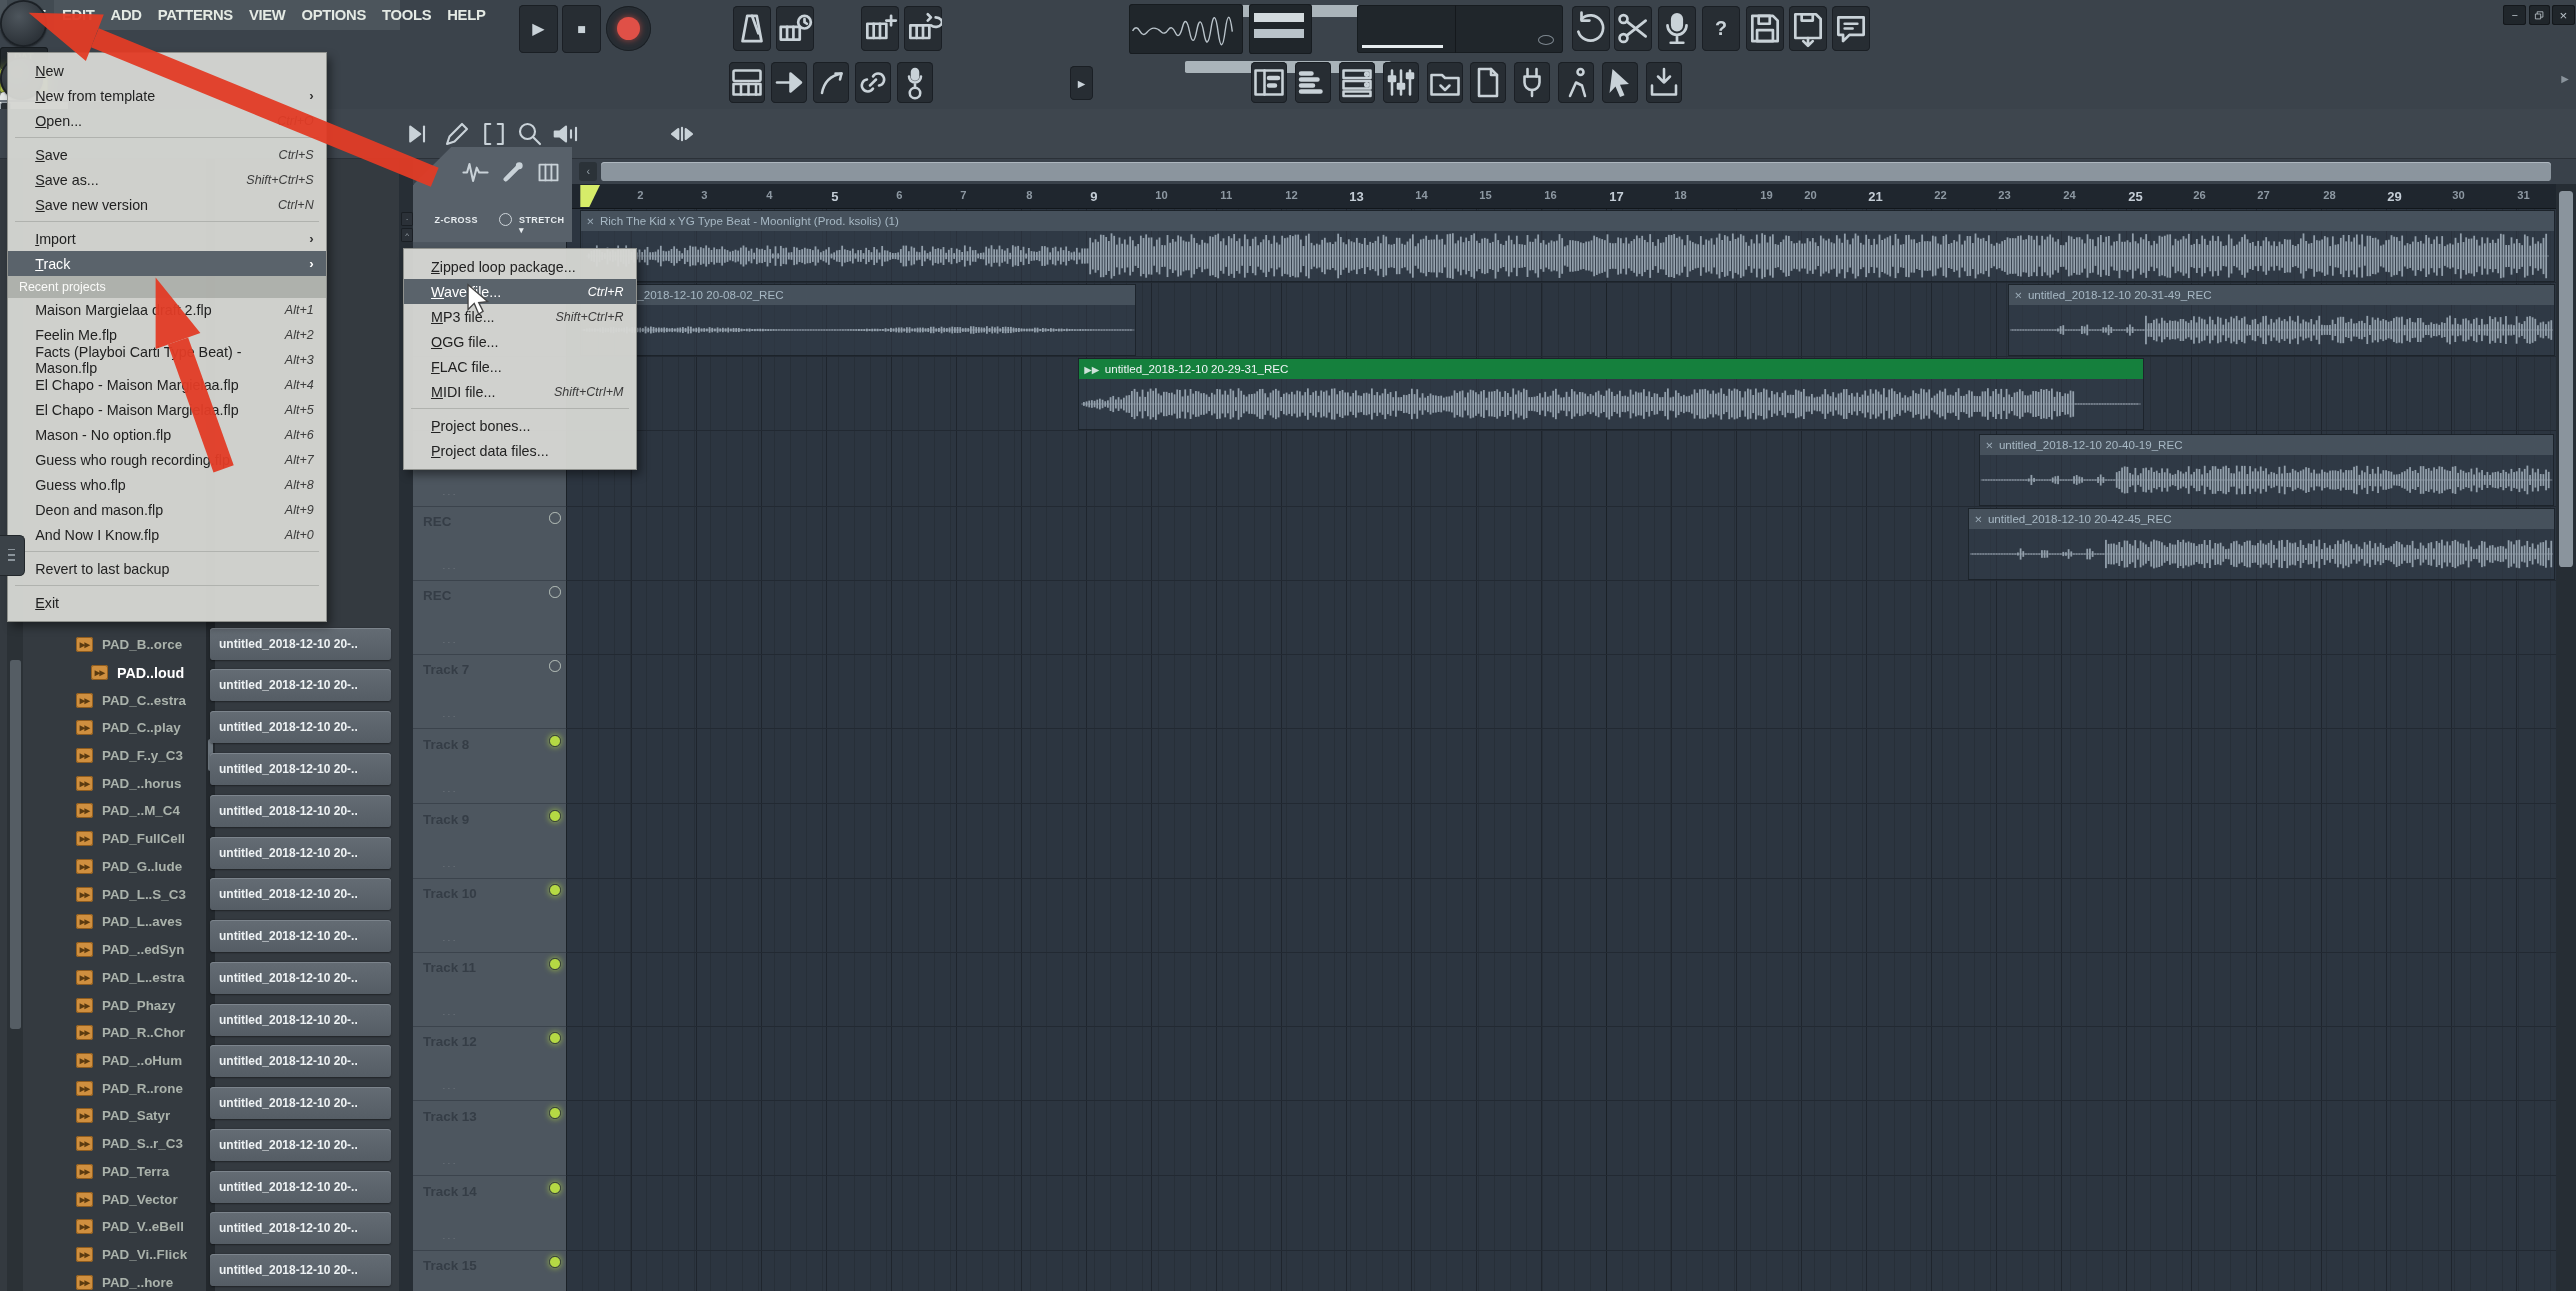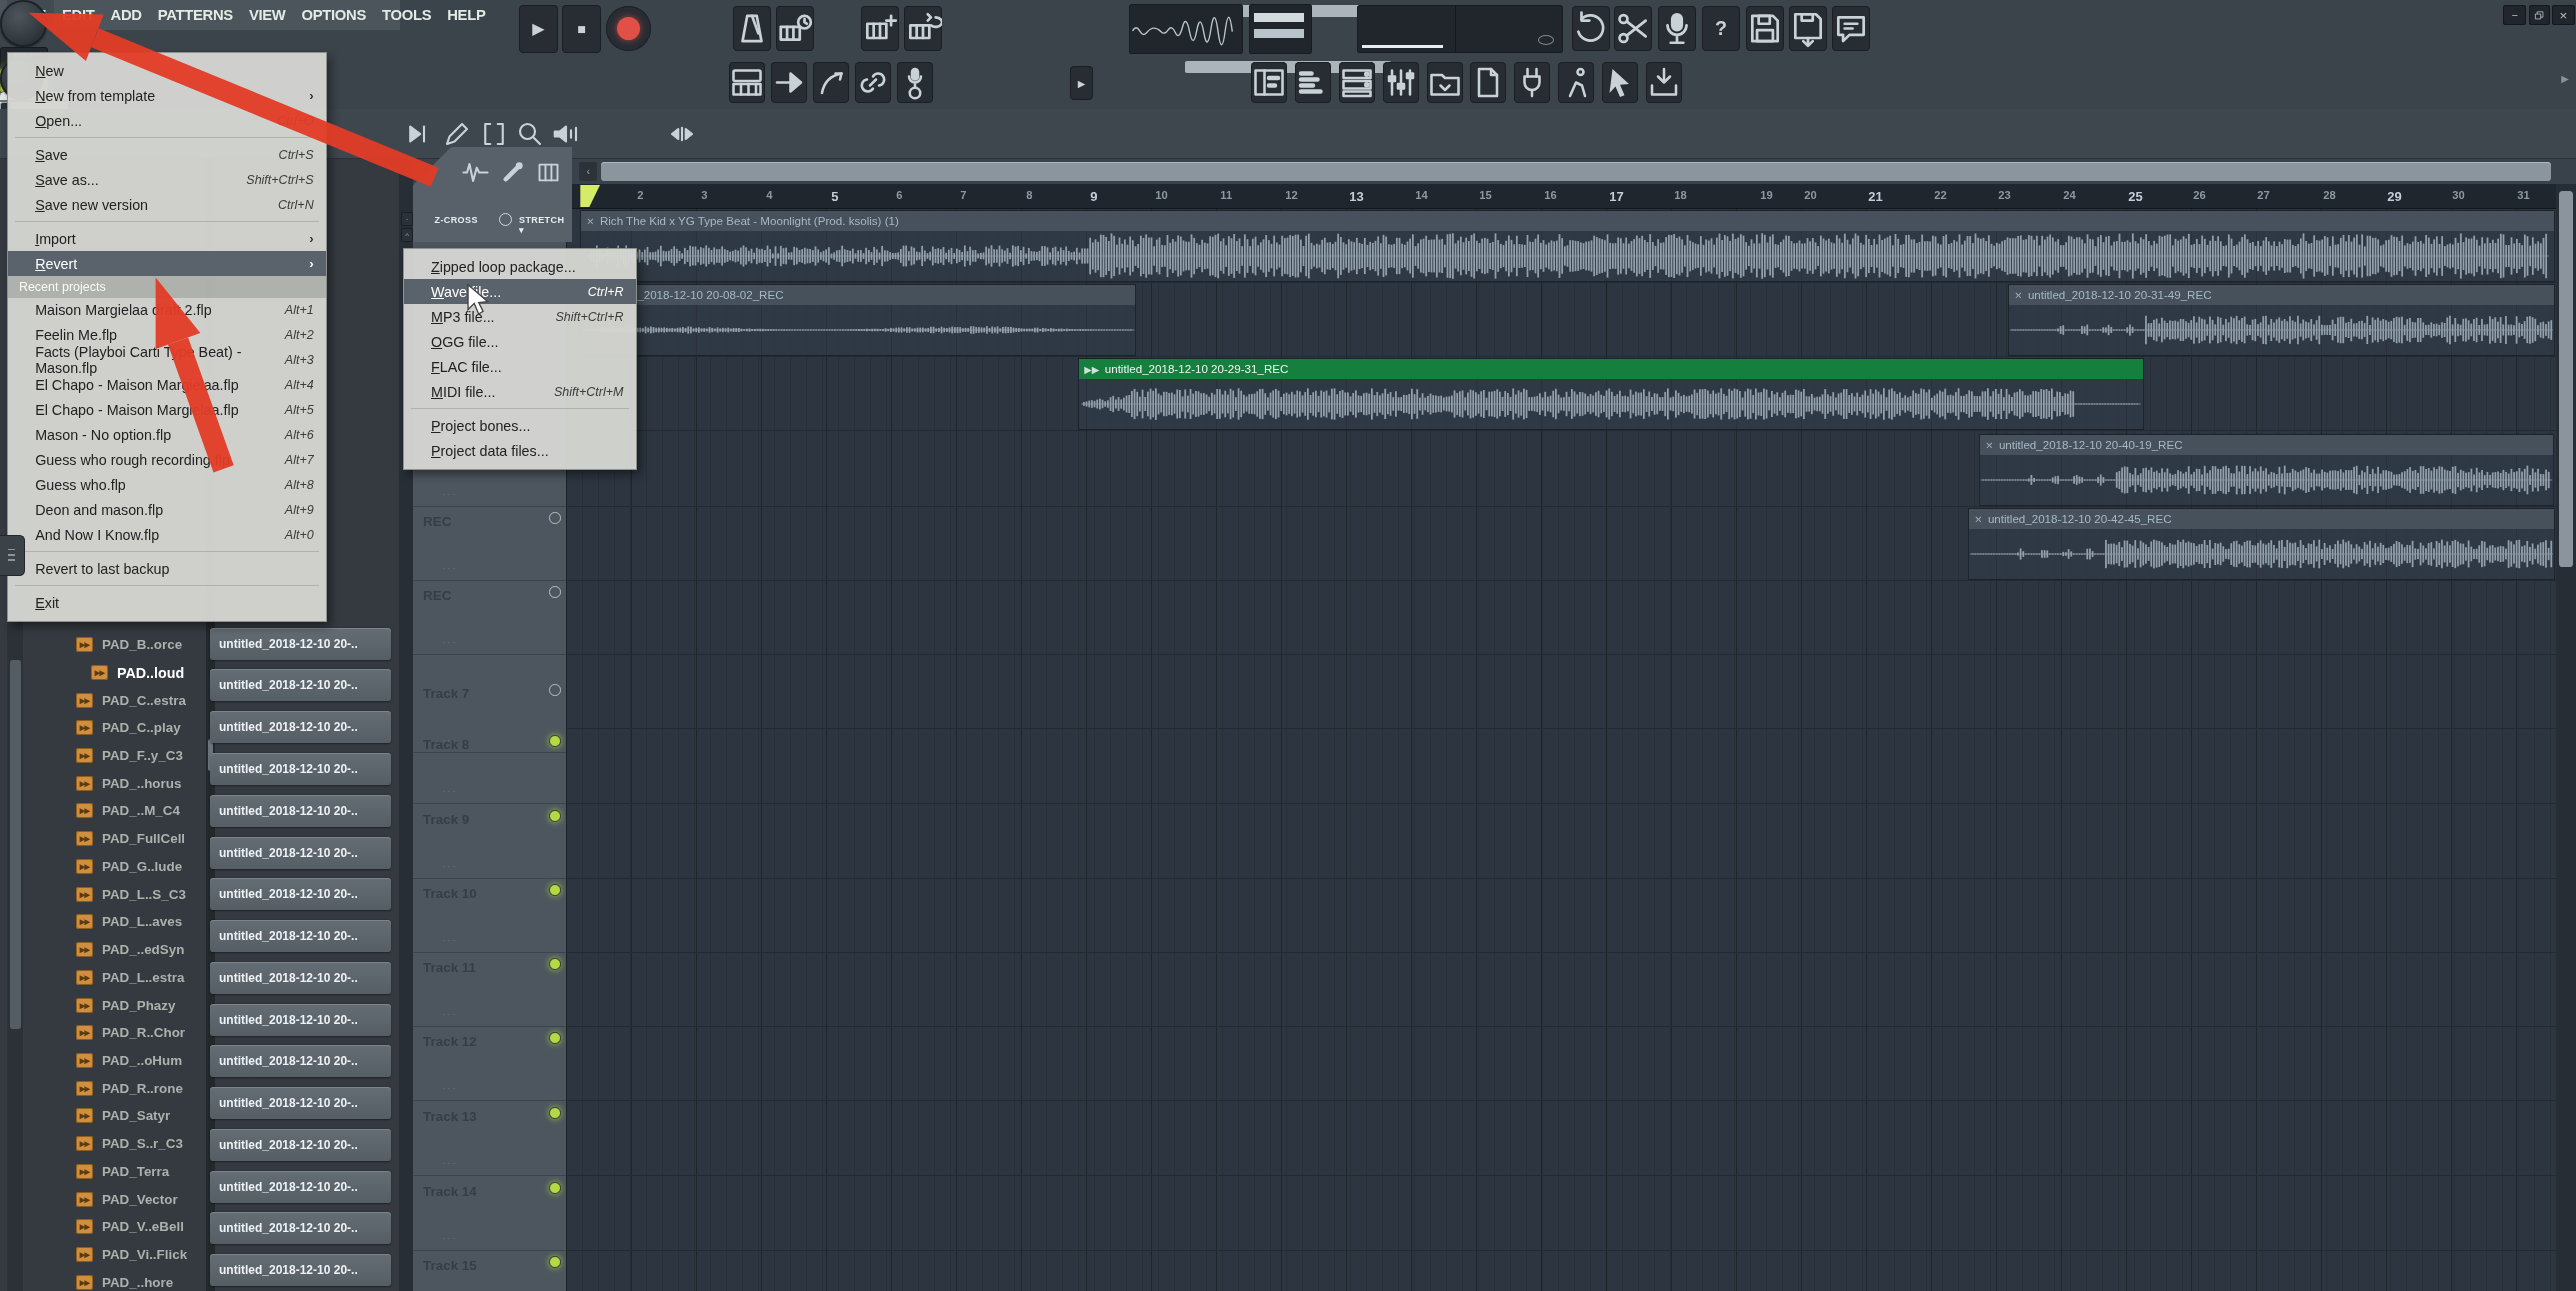--- a/index.html
+++ b/index.html
@@ -452,21 +452,21 @@
         <div class="trackrow" style="top: 298px;">
           <div class="tname">REC</div>
           <div class="tdots">···</div>
           <div class="tlight ring"></div>
         </div>
         <div class="trackrow" style="top: 372px;">
           <div class="tname">REC</div>
           <div class="tdots">···</div>
           <div class="tlight ring"></div>
         </div>
-        <div class="trackrow" style="top: 470px; padding-left: 8px;">
+        <div class="trackrow" style="top: 446px; padding-left: 8px;">
           <div class="tname">Track 7</div>
           <div class="tdots">···</div>
           <div class="tlight ring"></div>
         </div>
         <div class="trackrow" style="top: 521px;">
           <div class="tname">Track 8</div>
           <div class="tdots">···</div>
           <div class="tlight green"></div>
         </div>
         <div class="trackrow" style="top: 596px;">
@@ -2743,21 +2743,21 @@
       <div class="m-row ul">
         <span class="lbl">Save new version</span>
         <span class="sc">Ctrl+N</span>
       </div>
       <div class="m-sep"></div>
       <div class="m-row ul">
         <span class="lbl">Import</span>
         <span class="sub">›</span>
       </div>
       <div class="m-row hl ul">
-        <span class="lbl">Revert</span>
+        <span class="lbl">Track</span>
         <span class="sub">›</span>
       </div>
       <div class="m-header">Recent projects</div>
       <div class="m-row">
         <span class="lbl">Maison Margielaa draft 2.flp</span>
         <span class="sc">Alt+1</span>
       </div>
       <div class="m-row">
         <span class="lbl">Feelin Me.flp</span>
         <span class="sc">Alt+2</span>

